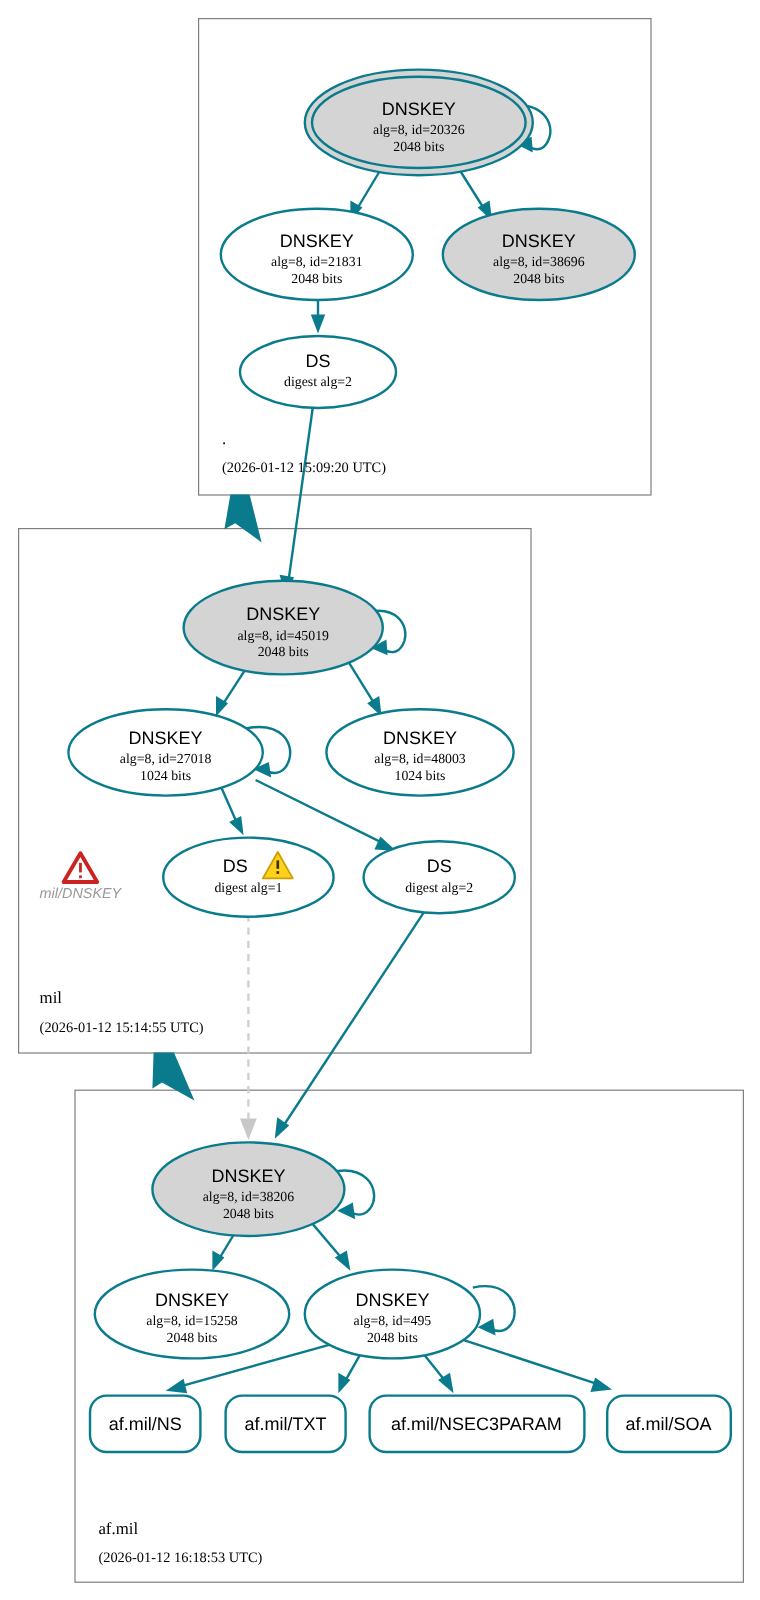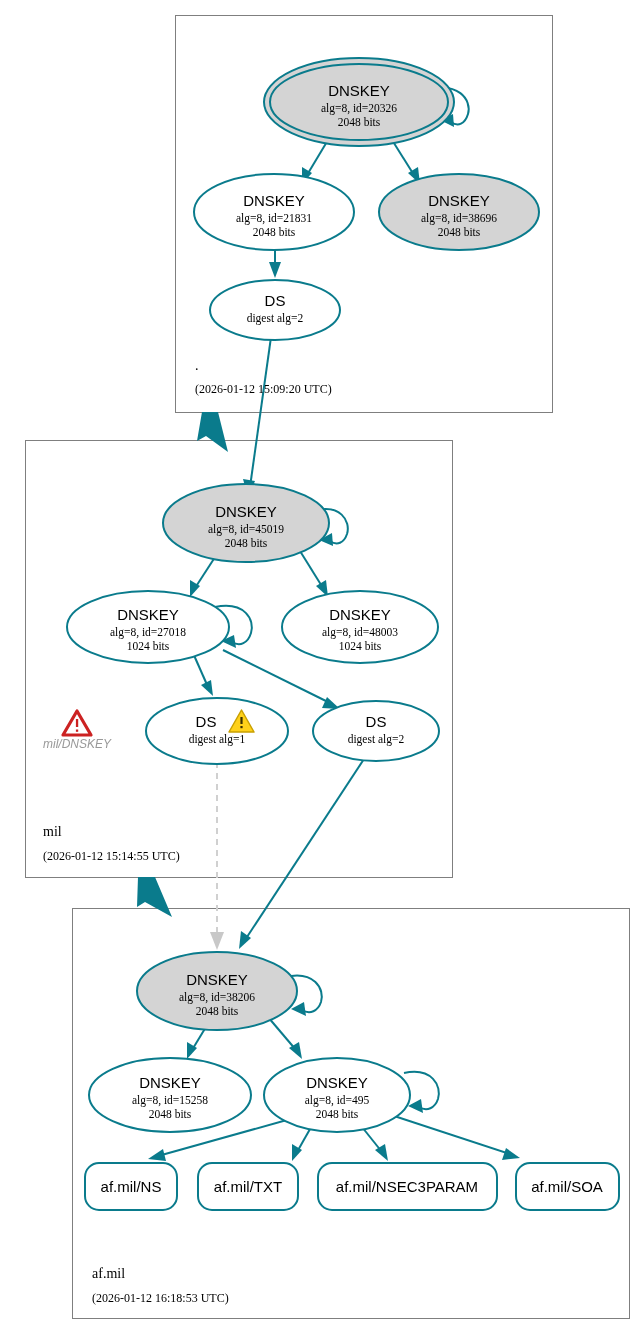--- a/index.html
+++ b/index.html
@@ -10,21 +10,20 @@
   body {
     width: 633px;
     height: 1333px;
     font-family: "Liberation Sans", sans-serif;
     overflow: hidden;
   }
   #graph-root {
     position: relative;
     width: 601px;
     height: 1333px;
-    margin-left: 10px;
   }
   svg#dnssec-svg {
     display: block;
     width: 633px;
     height: 1333px;
   }
   .zone-box {
     fill: #ffffff;
     stroke: #7f7f7f;
     stroke-width: 1;

